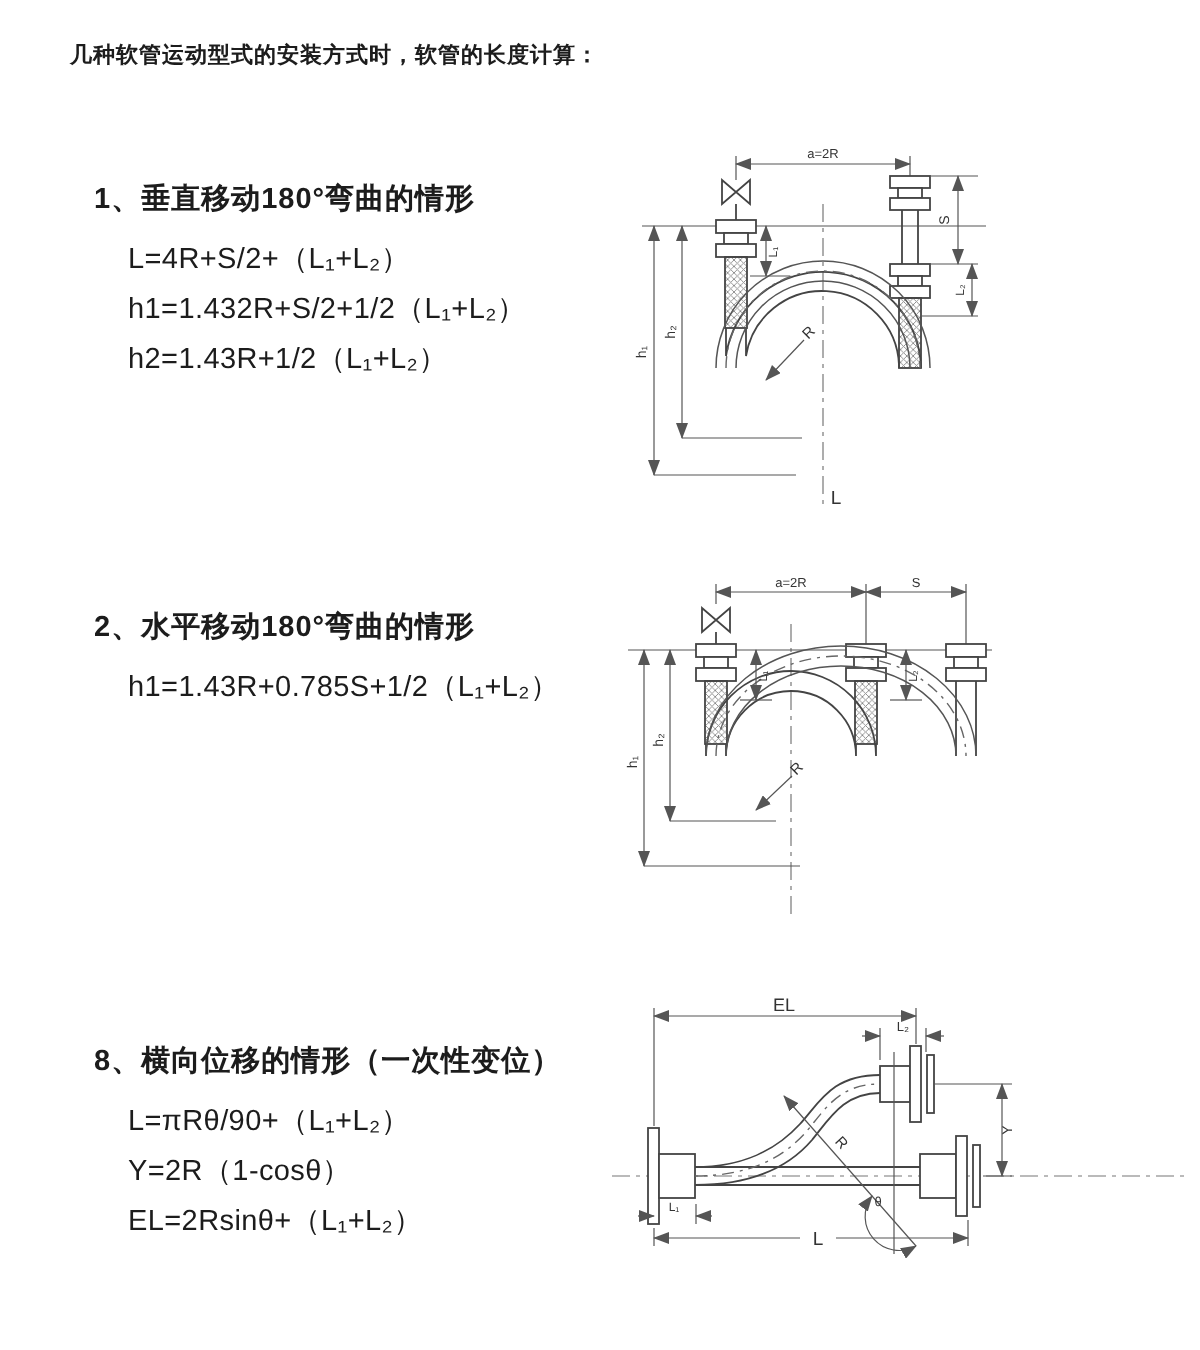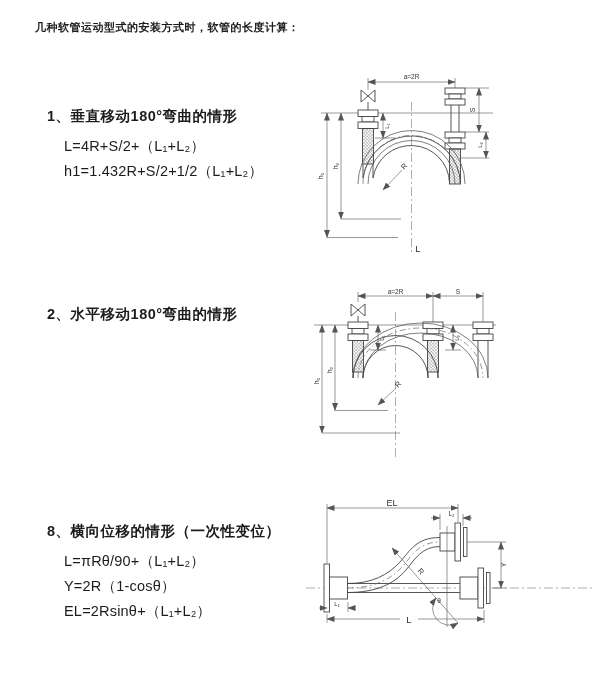--- a/index.html
+++ b/index.html
@@ -19,31 +19,33 @@
   .part{stroke:#444;stroke-width:.9;fill:#fff}
   .ph{stroke:#555;stroke-width:.75;fill:none}
   .cl{stroke:#777;stroke-width:.6;stroke-dasharray:9 3 2 3;fill:none}
   .dash{stroke:#666;stroke-width:.7;stroke-dasharray:6 3 1.5 3;fill:none}
 </style>
 </head>
 <body>
 
 <div class="title">几种软管运动型式的安装方式时，软管的长度计算：</div>
 
-<section class="sec" style="top:106px">
+<section class="sec" style="top:90px">
   <div class="heading">1、垂直移动180°弯曲的情形</div>
   <div class="formulas">
     <div>L=4R+S/2+（L₁+L₂）</div>
     <div>h1=1.432R+S/2+1/2（L₁+L₂）</div>
+    <div>h2=1.43R+1/2（L₁+L₂）</div>
   </div>
 </section>
 
 <section class="sec" style="top:304px">
   <div class="heading">2、水平移动180°弯曲的情形</div>
   <div class="formulas">
+    <div>h1=1.43R+0.785S+1/2（L₁+L₂）</div>
   </div>
 </section>
 
 <section class="sec" style="top:521px">
   <div class="heading">8、横向位移的情形（一次性变位）</div>
   <div class="formulas">
     <div>L=πRθ/90+（L₁+L₂）</div>
     <div>Y=2R（1-cosθ）</div>
     <div>EL=2Rsinθ+（L₁+L₂）</div>
   </div>

